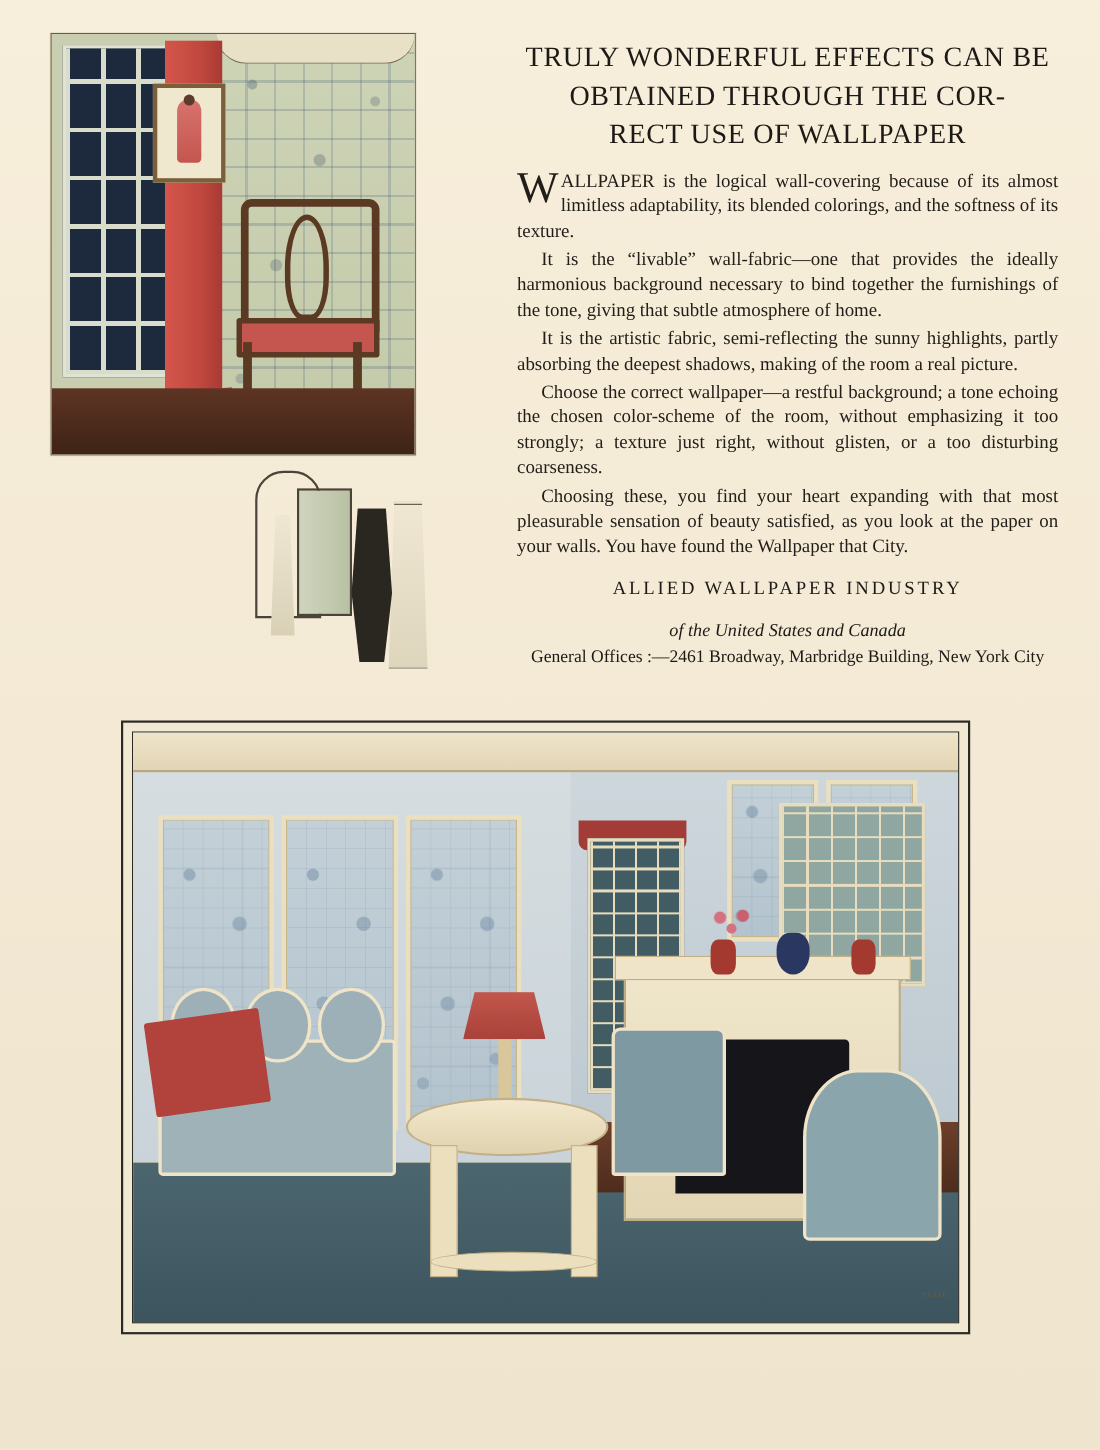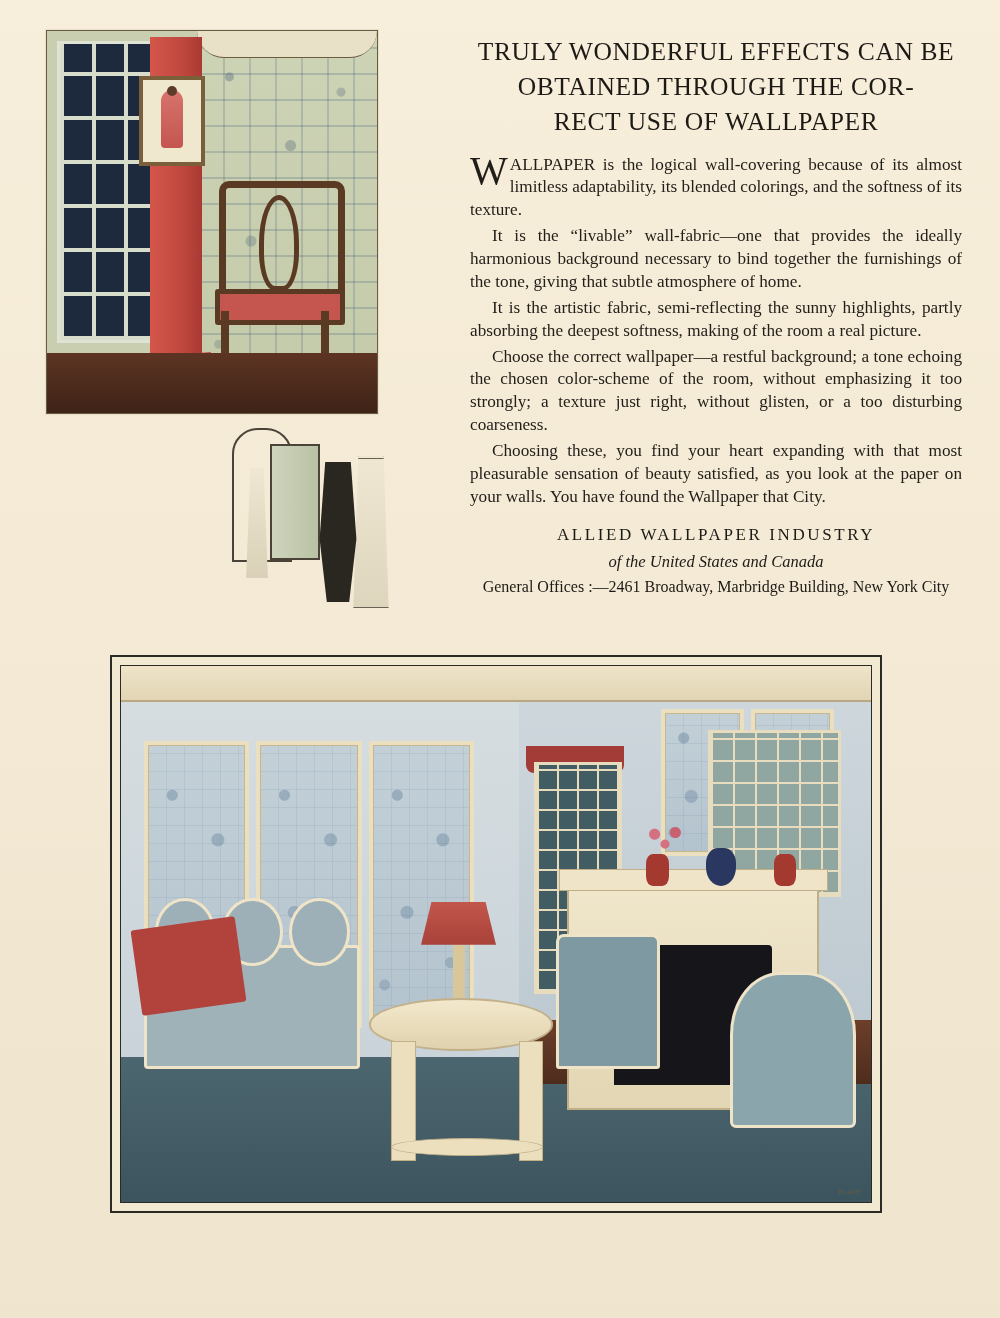--- a/index.html
+++ b/index.html
@@ -178,21 +178,21 @@
     font-family:"Liberation Serif", serif;
   }
   .signature{
     text-align:center;
     margin-top:16px;
   }
   .sig-main{
     font-size:17px;letter-spacing:2.6px;color:#1d1a16;
   }
   .sig-sub{
-    font-size:16.5px;font-style:italic;color:#1d1a16;margin-top:7px;
+    font-size:16.5px;font-style:italic;color:#1d1a16;margin-top:18px;
   }
   .sig-addr{
     font-size:16px;color:#1d1a16;margin-top:6px;text-align:center;
   }
 
   
   .plate{
     position:absolute;left:110px;top:655px;width:772px;height:558px;
     background:#f2e9d3;
     border:2px solid #2b2a24;
@@ -356,21 +356,21 @@
     position:absolute;right:10%;top:35%;width:3%;height:6%;
     background:#a4392f;border-radius:30%;
   }
   .flowers{
     position:absolute;right:24%;top:29%;width:7%;height:6%;
     background:radial-gradient(circle at 30% 40%, #d4707f 0 5px, transparent 6px),
                radial-gradient(circle at 70% 35%, #c9606f 0 5px, transparent 6px),
                radial-gradient(circle at 50% 70%, #d4707f 0 4px, transparent 5px);
   }
   .plate-credit{
-    position:absolute;right:10px;bottom:6px;
+    position:absolute;right:10px;bottom:21px;
     font-size:7px;color:#6a5c3e;letter-spacing:.3px;
   }
 </style>
 </head>
 <body>
 
 <div class="page">
 
   <div class="top-illus">
     <div class="ti-bg"></div>
@@ -407,21 +407,21 @@
   <div class="col">
     <h1 class="headline">
       <span>TRULY WONDERFUL EFFECTS CAN BE</span><br>
       <span>OBTAINED THROUGH THE COR-</span><br>
       <span>RECT USE OF WALLPAPER</span>
     </h1>
 
     <div class="body">
       <p class="first"><span class="dropcap">W</span><span>ALLPAPER is the logical wall-covering because of its almost limitless adaptability, its blended colorings, and the softness of its texture.</span></p>
       <p>It is the “livable” wall-fabric—one that provides the ideally harmonious background necessary to bind together the furnishings of the tone, giving that subtle atmosphere of home.</p>
-      <p>It is the artistic fabric, semi-reflecting the sunny highlights, partly absorbing the deepest softness, making of the room a real picture.</p>
+      <p>It is the artistic fabric, semi-reflecting the sunny highlights, partly absorbing the deepest shadows, making of the room a real picture.</p>
       <p>Choose the correct wallpaper—a restful background; a tone echoing the chosen color-scheme of the room, without emphasizing it too strongly; a texture just right, without glisten, or a too disturbing coarseness.</p>
       <p>Choosing these, you find your heart expanding with that most pleasurable sensation of beauty satisfied, as you look at the paper on your walls.  You have found the Wallpaper that City.</p>
     </div>
 
     <div class="signature">
       <div class="sig-main">ALLIED WALLPAPER INDUSTRY</div>
       <div class="sig-sub">of the United States and Canada</div>
       <div class="sig-addr">General Offices :—2461 Broadway, Marbridge Building, New York City</div>
     </div>
   </div>

